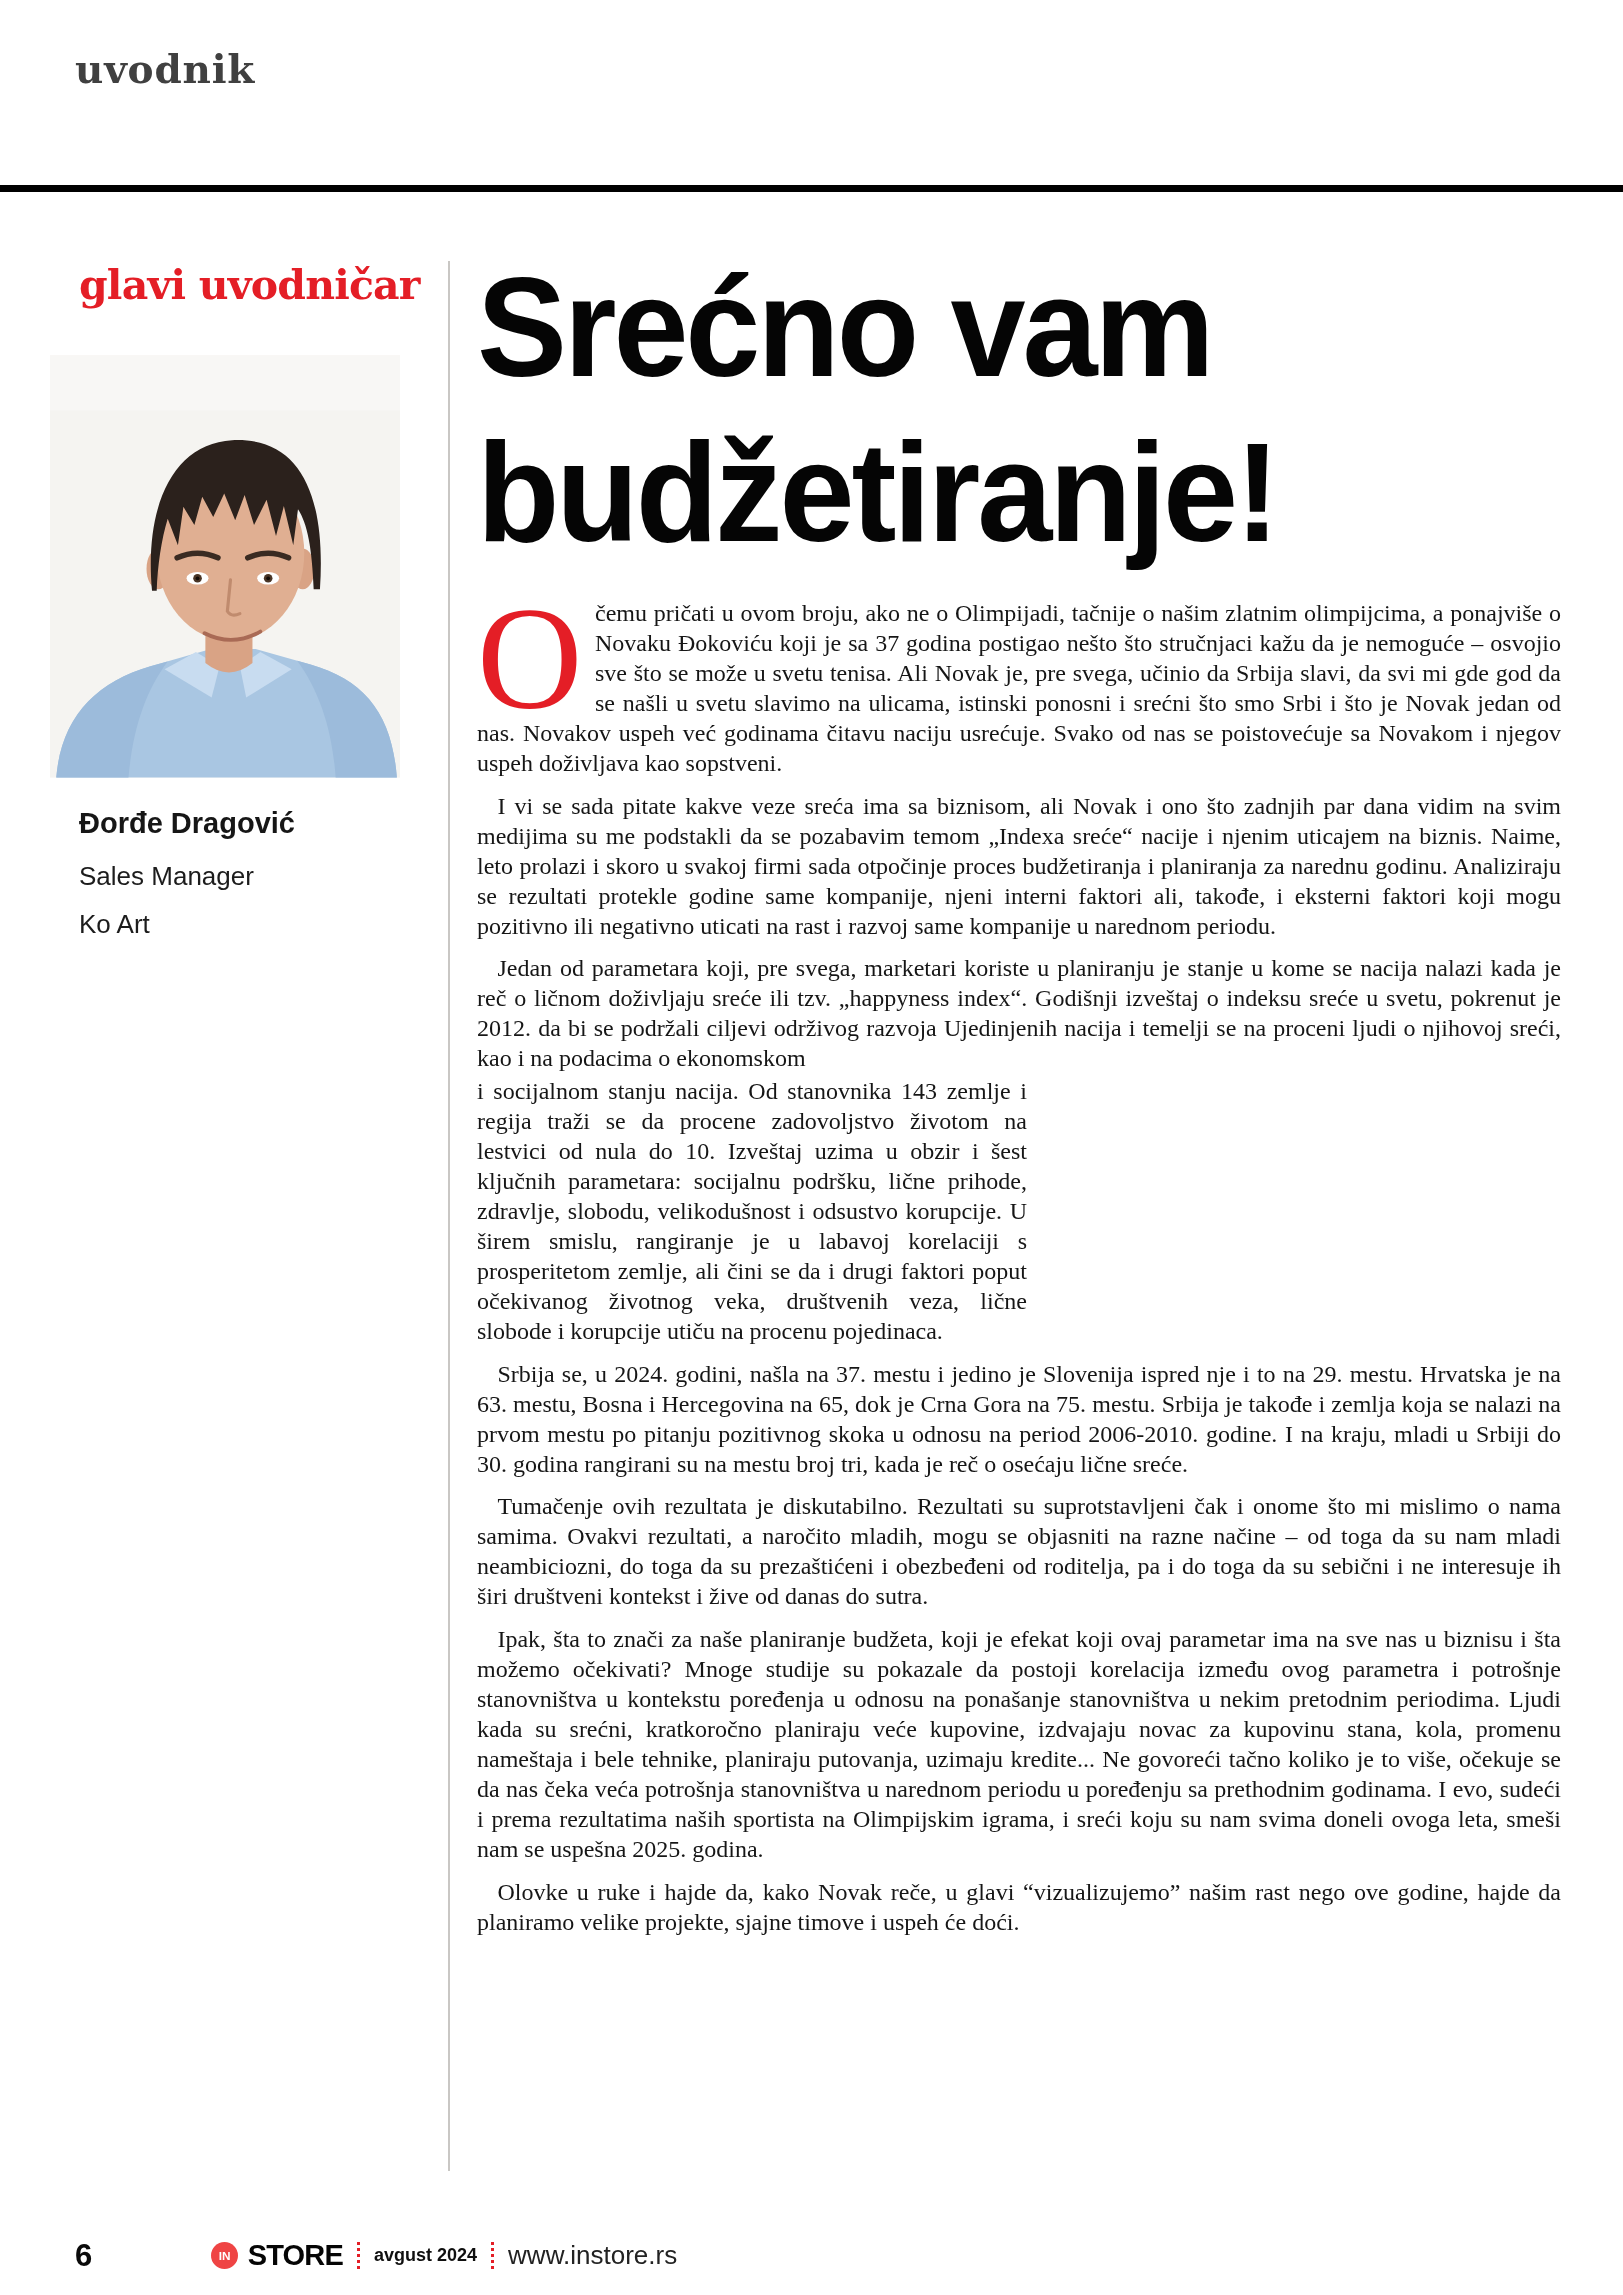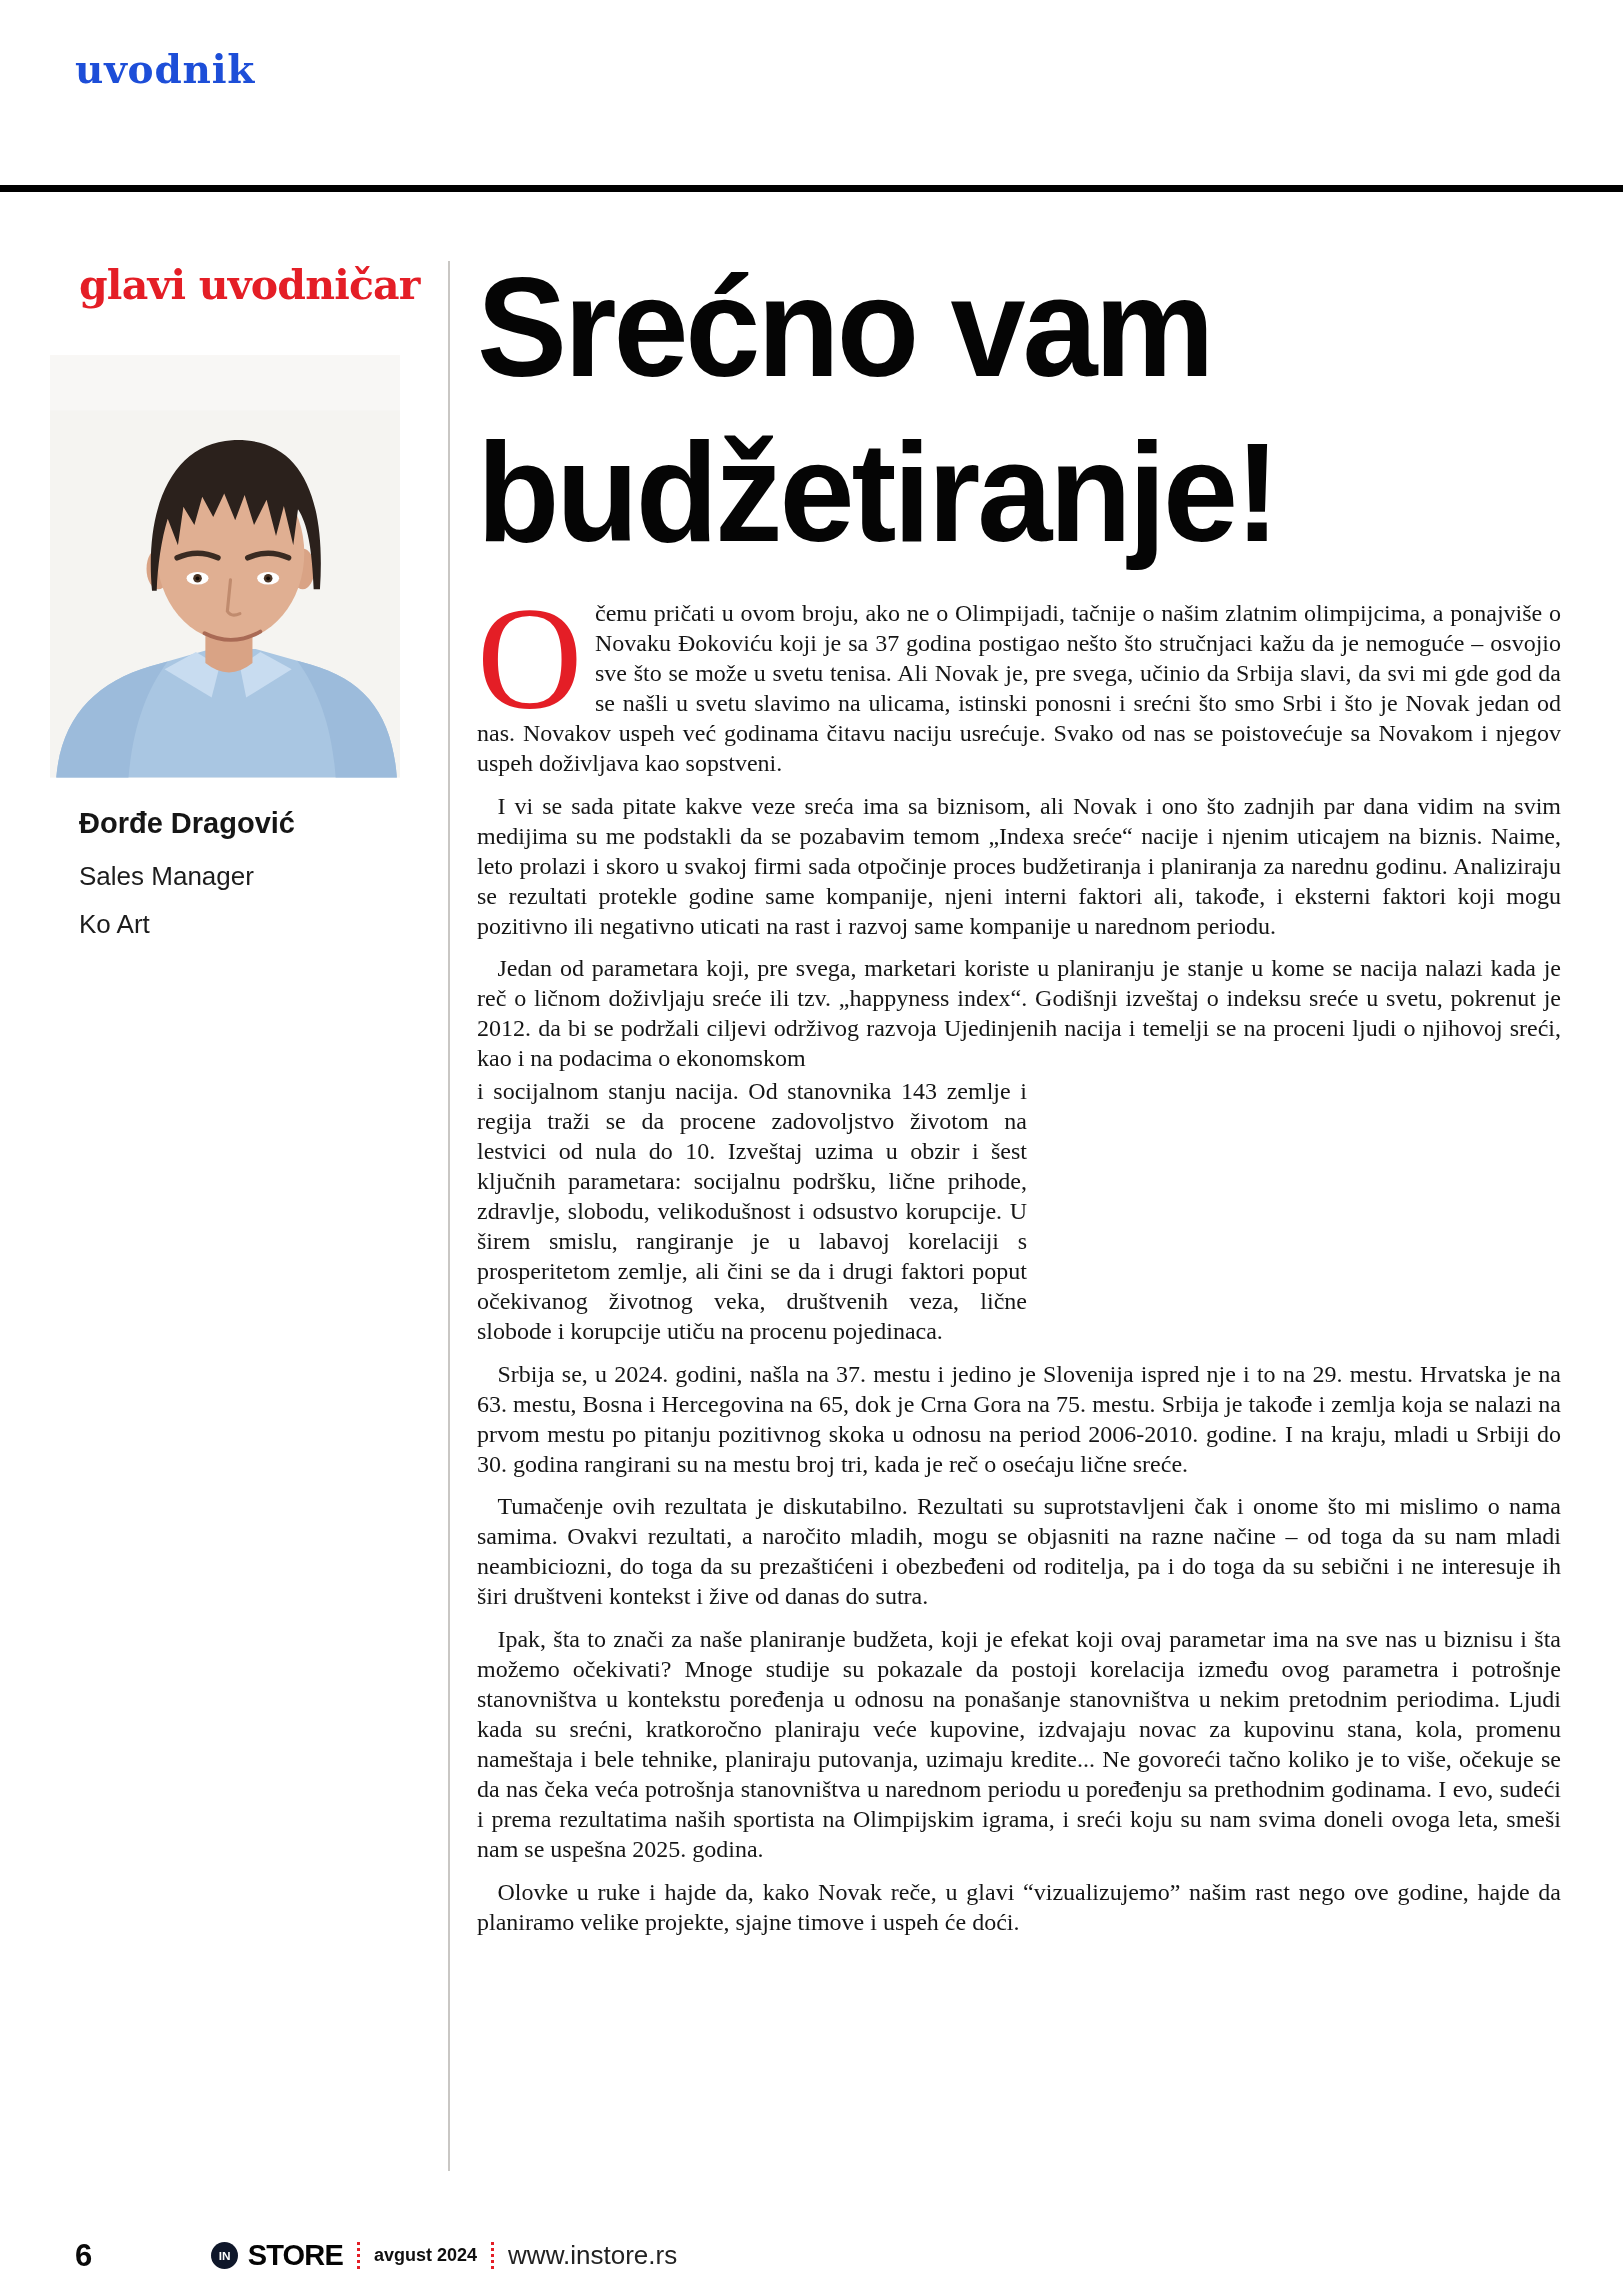--- a/index.html
+++ b/index.html
@@ -4,21 +4,21 @@
 <style>
   html,body{margin:0;padding:0;}
   body{
     width:1623px;height:2295px;position:relative;background:#ffffff;
     font-family:"Liberation Serif",serif;color:#141414;overflow:hidden;
   }
   
   .section-label{
     position:absolute;left:75px;top:46px;margin:0;
     font-family:"DejaVu Serif",serif;font-weight:bold;
-    font-size:39px;letter-spacing:0.8px;color:#1d4ed8;
+    font-size:39px;letter-spacing:0.8px;color:#404040;
   }
   .top-rule{
     position:absolute;left:0;top:185px;width:1623px;height:7px;
     background:var(--rule-black,#000);
   }
   
   .kicker{
     position:absolute;left:79px;top:261px;
     font-family:"DejaVu Serif",serif;font-weight:bold;
     font-size:41px;letter-spacing:-0.8px;color:var(--accent-red,#e41e26);
@@ -72,21 +72,21 @@
   .wrap-right p.body{margin-top:0;text-indent:0;}
   
   .page-footer{
     position:absolute;left:0;top:2232px;width:1623px;height:47px;
     display:flex;align-items:center;
     font-family:"Liberation Sans",sans-serif;
   }
   .pageno{margin-left:75px;font-size:31px;font-weight:bold;color:#0a0a0a;}
   .brand{display:flex;align-items:center;margin-left:119px;}
   .incircle{
-    width:27px;height:27px;border-radius:50%;background:#0f172a;color:#fff;
+    width:27px;height:27px;border-radius:50%;background:#ef4444;color:#fff;
     display:flex;align-items:center;justify-content:center;
     font-size:11.8px;font-weight:bold;letter-spacing:0;
   }
   .storetext{
     margin-left:9.4px;font-size:29px;font-weight:800;letter-spacing:-0.8px;color:#050505;
   }
   .dotsep{
     display:inline-block;height:27px;width:0;
     border-left:3.1px dotted var(--accent-red,#e41e26);margin:0 14px;
   }

